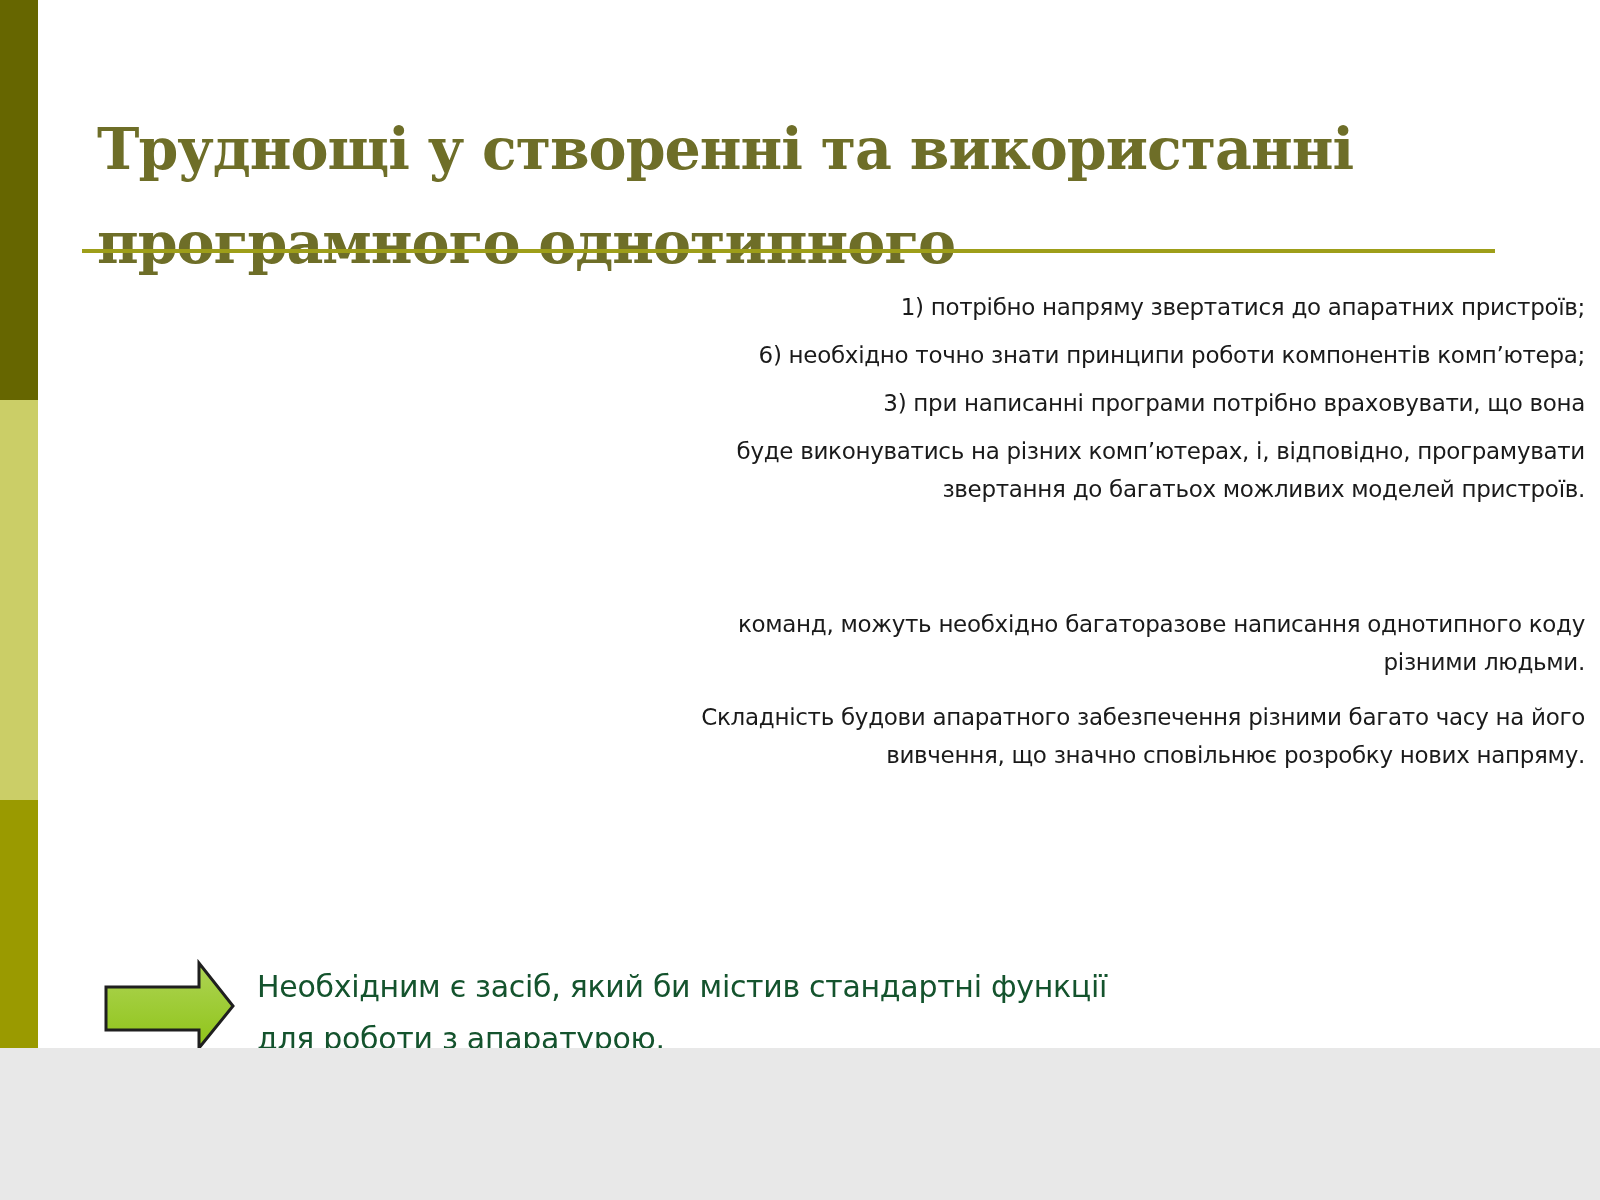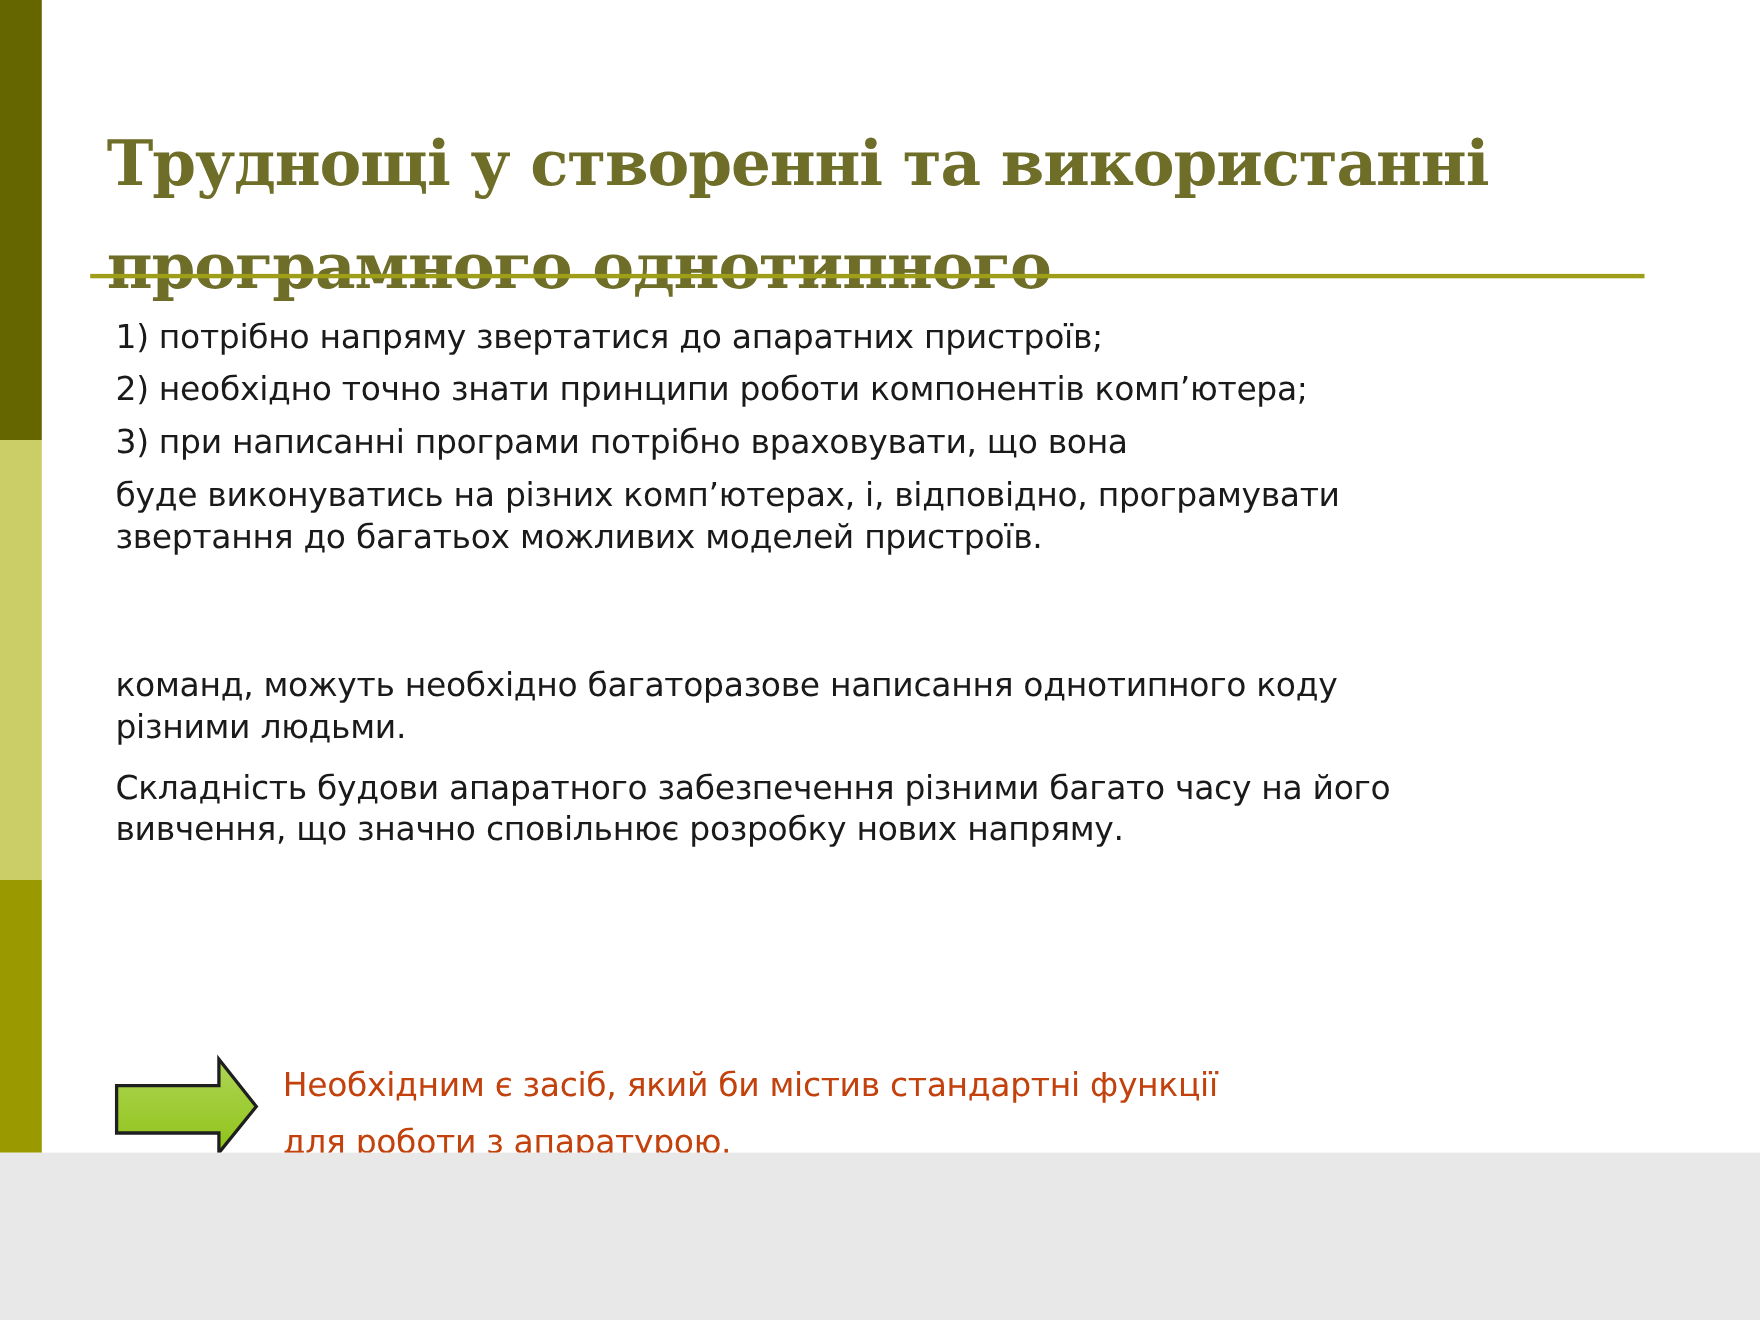--- a/index.html
+++ b/index.html
@@ -44,24 +44,25 @@
     height: 4px;
     background: #9e9e19;
   }
 
   
   .content {
     position: absolute;
     left: 105px;
     top: 288px;
     width: 1480px;
-    font-size: 30px;
+    font-size: 23px;
     line-height: 38px;
     color: #1a1a1a;
     letter-spacing: -0.3px;
+    text-align: right;
   }
   .content p { margin: 0; }
   .content .line { white-space: nowrap; }
   .mt   { margin-top: 10px !important; }
   .mt-big { margin-top: 59px !important; }
   .mt-med { margin-top: 17px !important; }
 
   
   .callout-arrow {
     position: absolute;
@@ -69,21 +70,21 @@
     top: 956px;
     width: 140px;
     height: 100px;
   }
   .callout-text {
     position: absolute;
     left: 257px;
     top: 961px;
     font-size: 30px;
     line-height: 52px;
-    color: #c2410c;
+    color: #14532d;
     letter-spacing: -0.3px;
   }
   .callout-text .line { white-space: nowrap; }
 </style>
 </head>
 <body>
 
 <div class="slide">
 
   <div class="sidebar">
@@ -97,21 +98,21 @@
     <div class="tline">програмного однотипного</div>
   </h1>
 
   <div class="rule"></div>
 
   <div class="content">
     <p>
       <span class="line">1) потрібно напряму звертатися до апаратних пристроїв;</span>
     </p>
     <p class="mt">
-      <span class="line">2) необхідно точно знати принципи роботи компонентів комп’ютера;</span>
+      <span class="line">6) необхідно точно знати принципи роботи компонентів комп’ютера;</span>
     </p>
     <p class="mt">
       <span class="line">3) при написанні програми потрібно враховувати, що вона</span>
     </p>
     <p class="mt">
       <span class="line">буде виконуватись на різних комп’ютерах, і, відповідно, програмувати</span><br>
       <span class="line">звертання до багатьох можливих моделей пристроїв.</span>
     </p>
     <p class="mt-big">
       <br>

